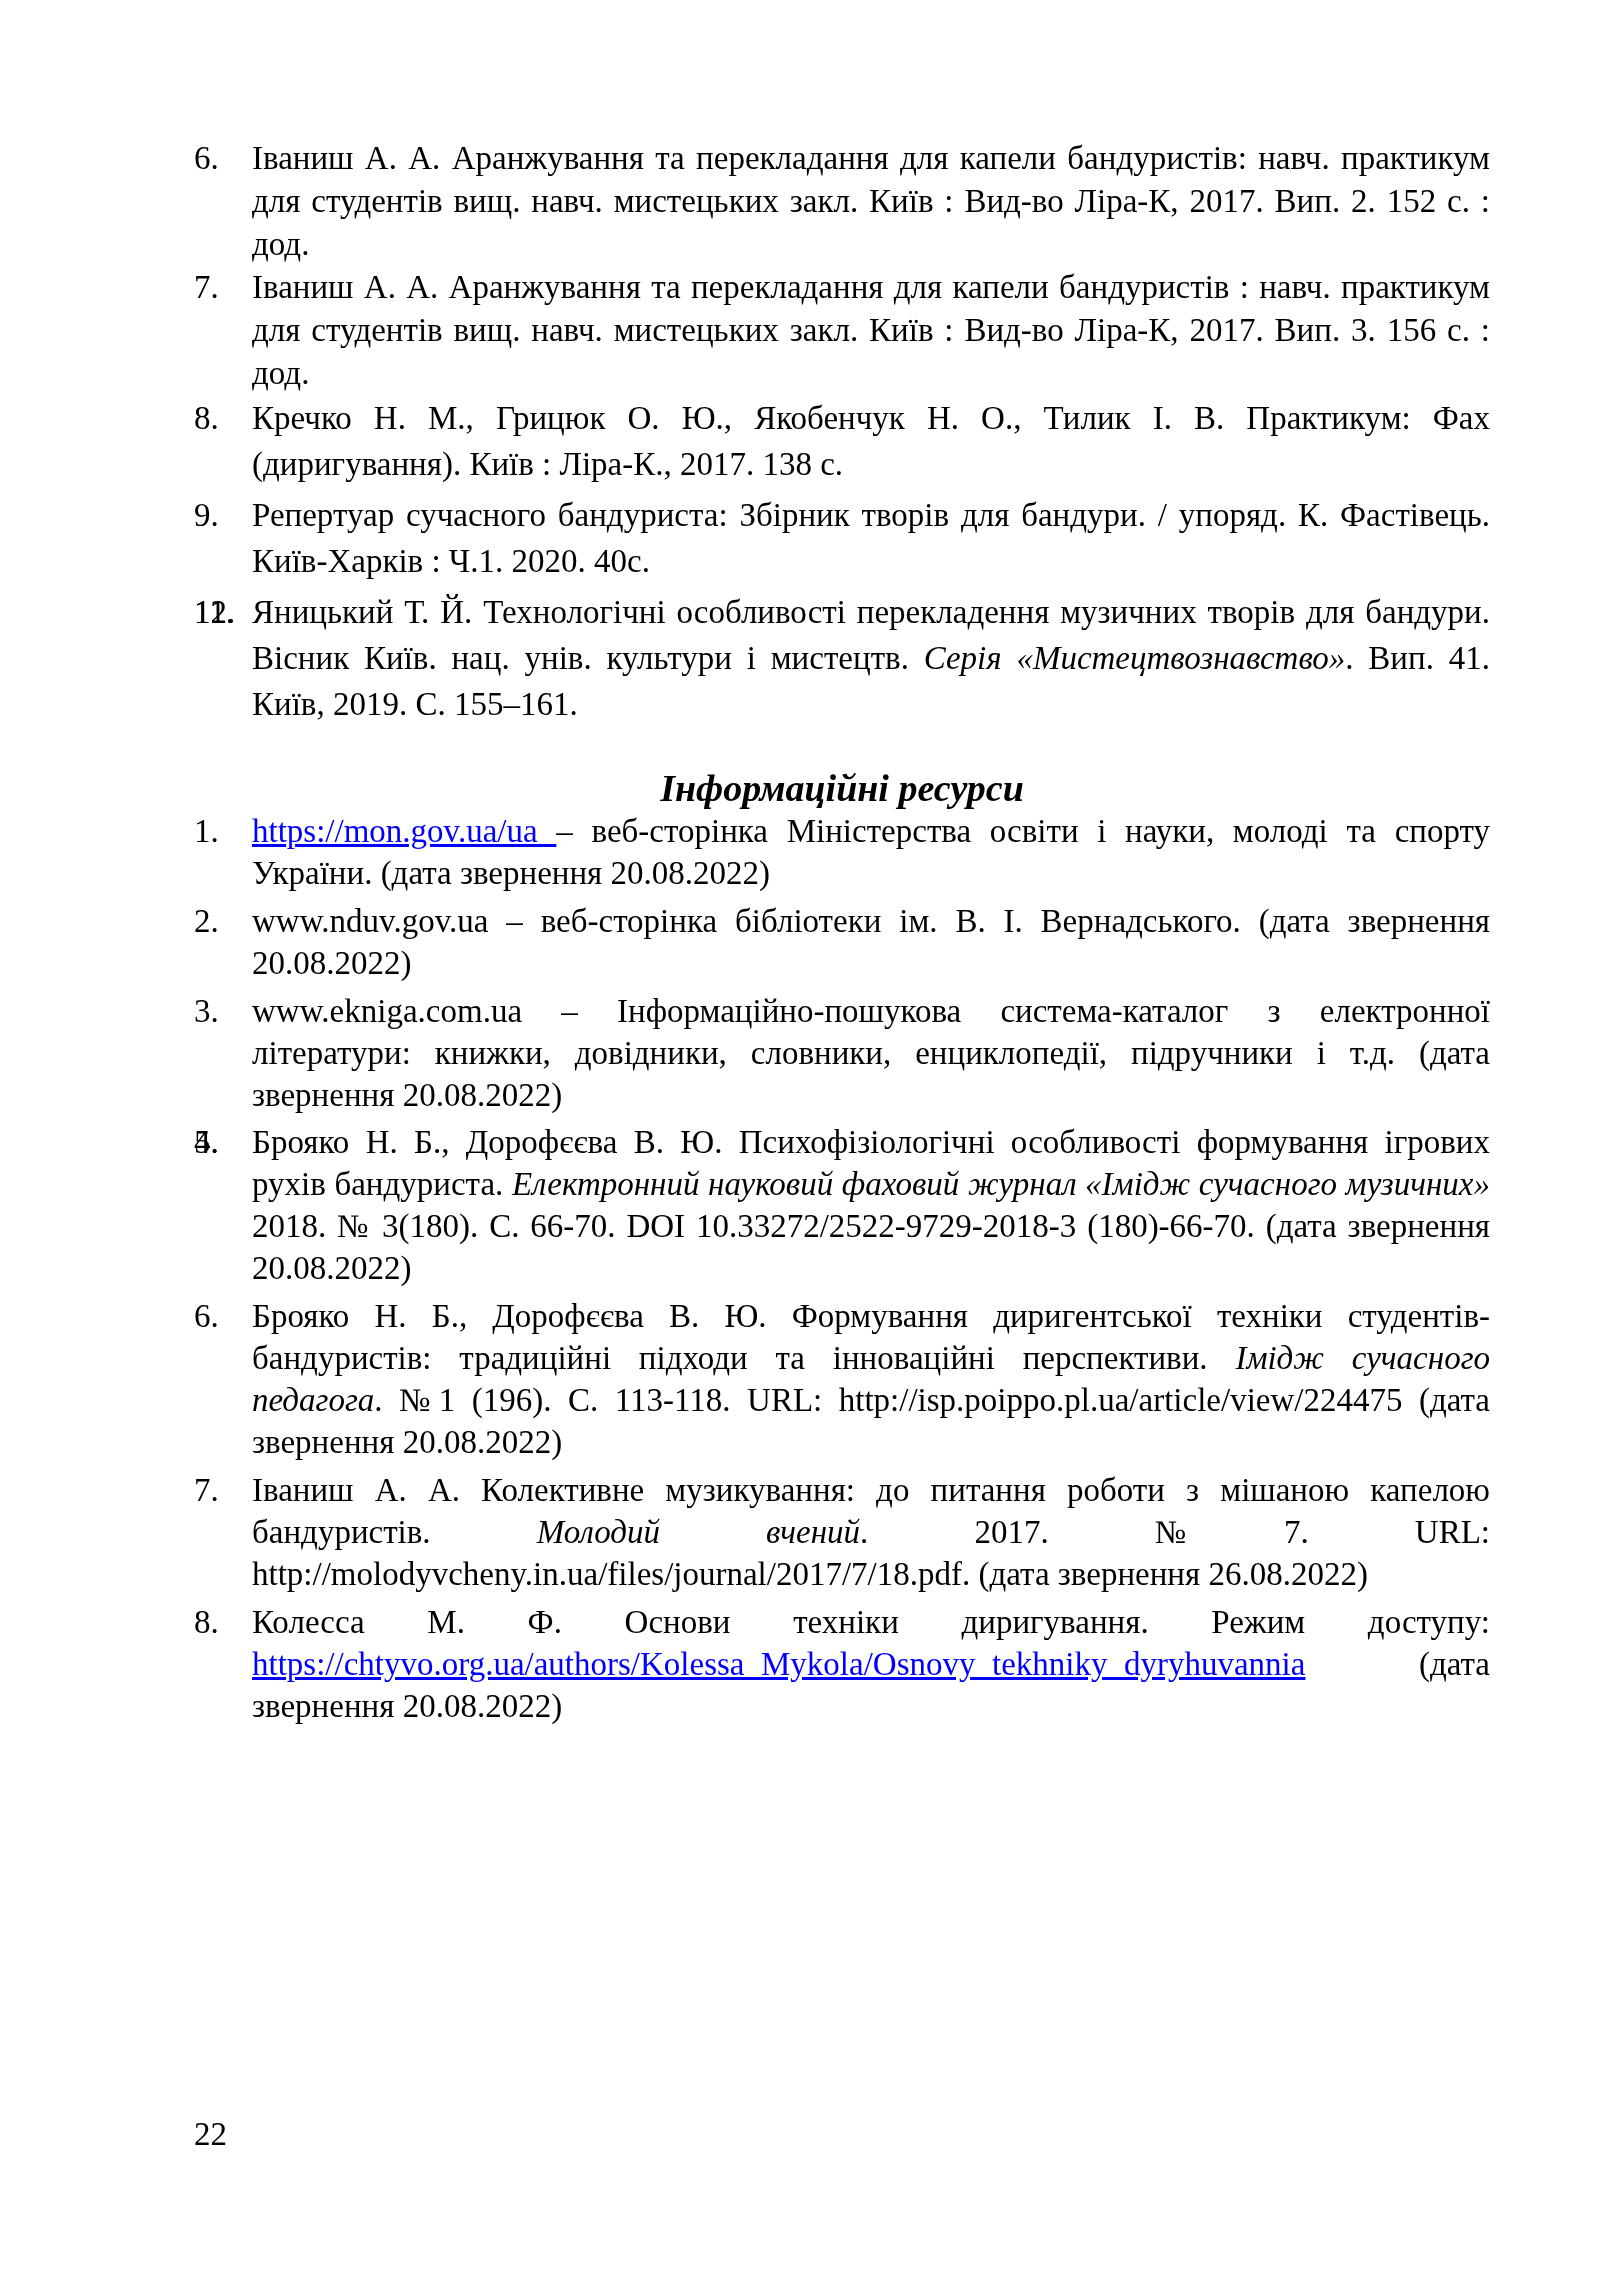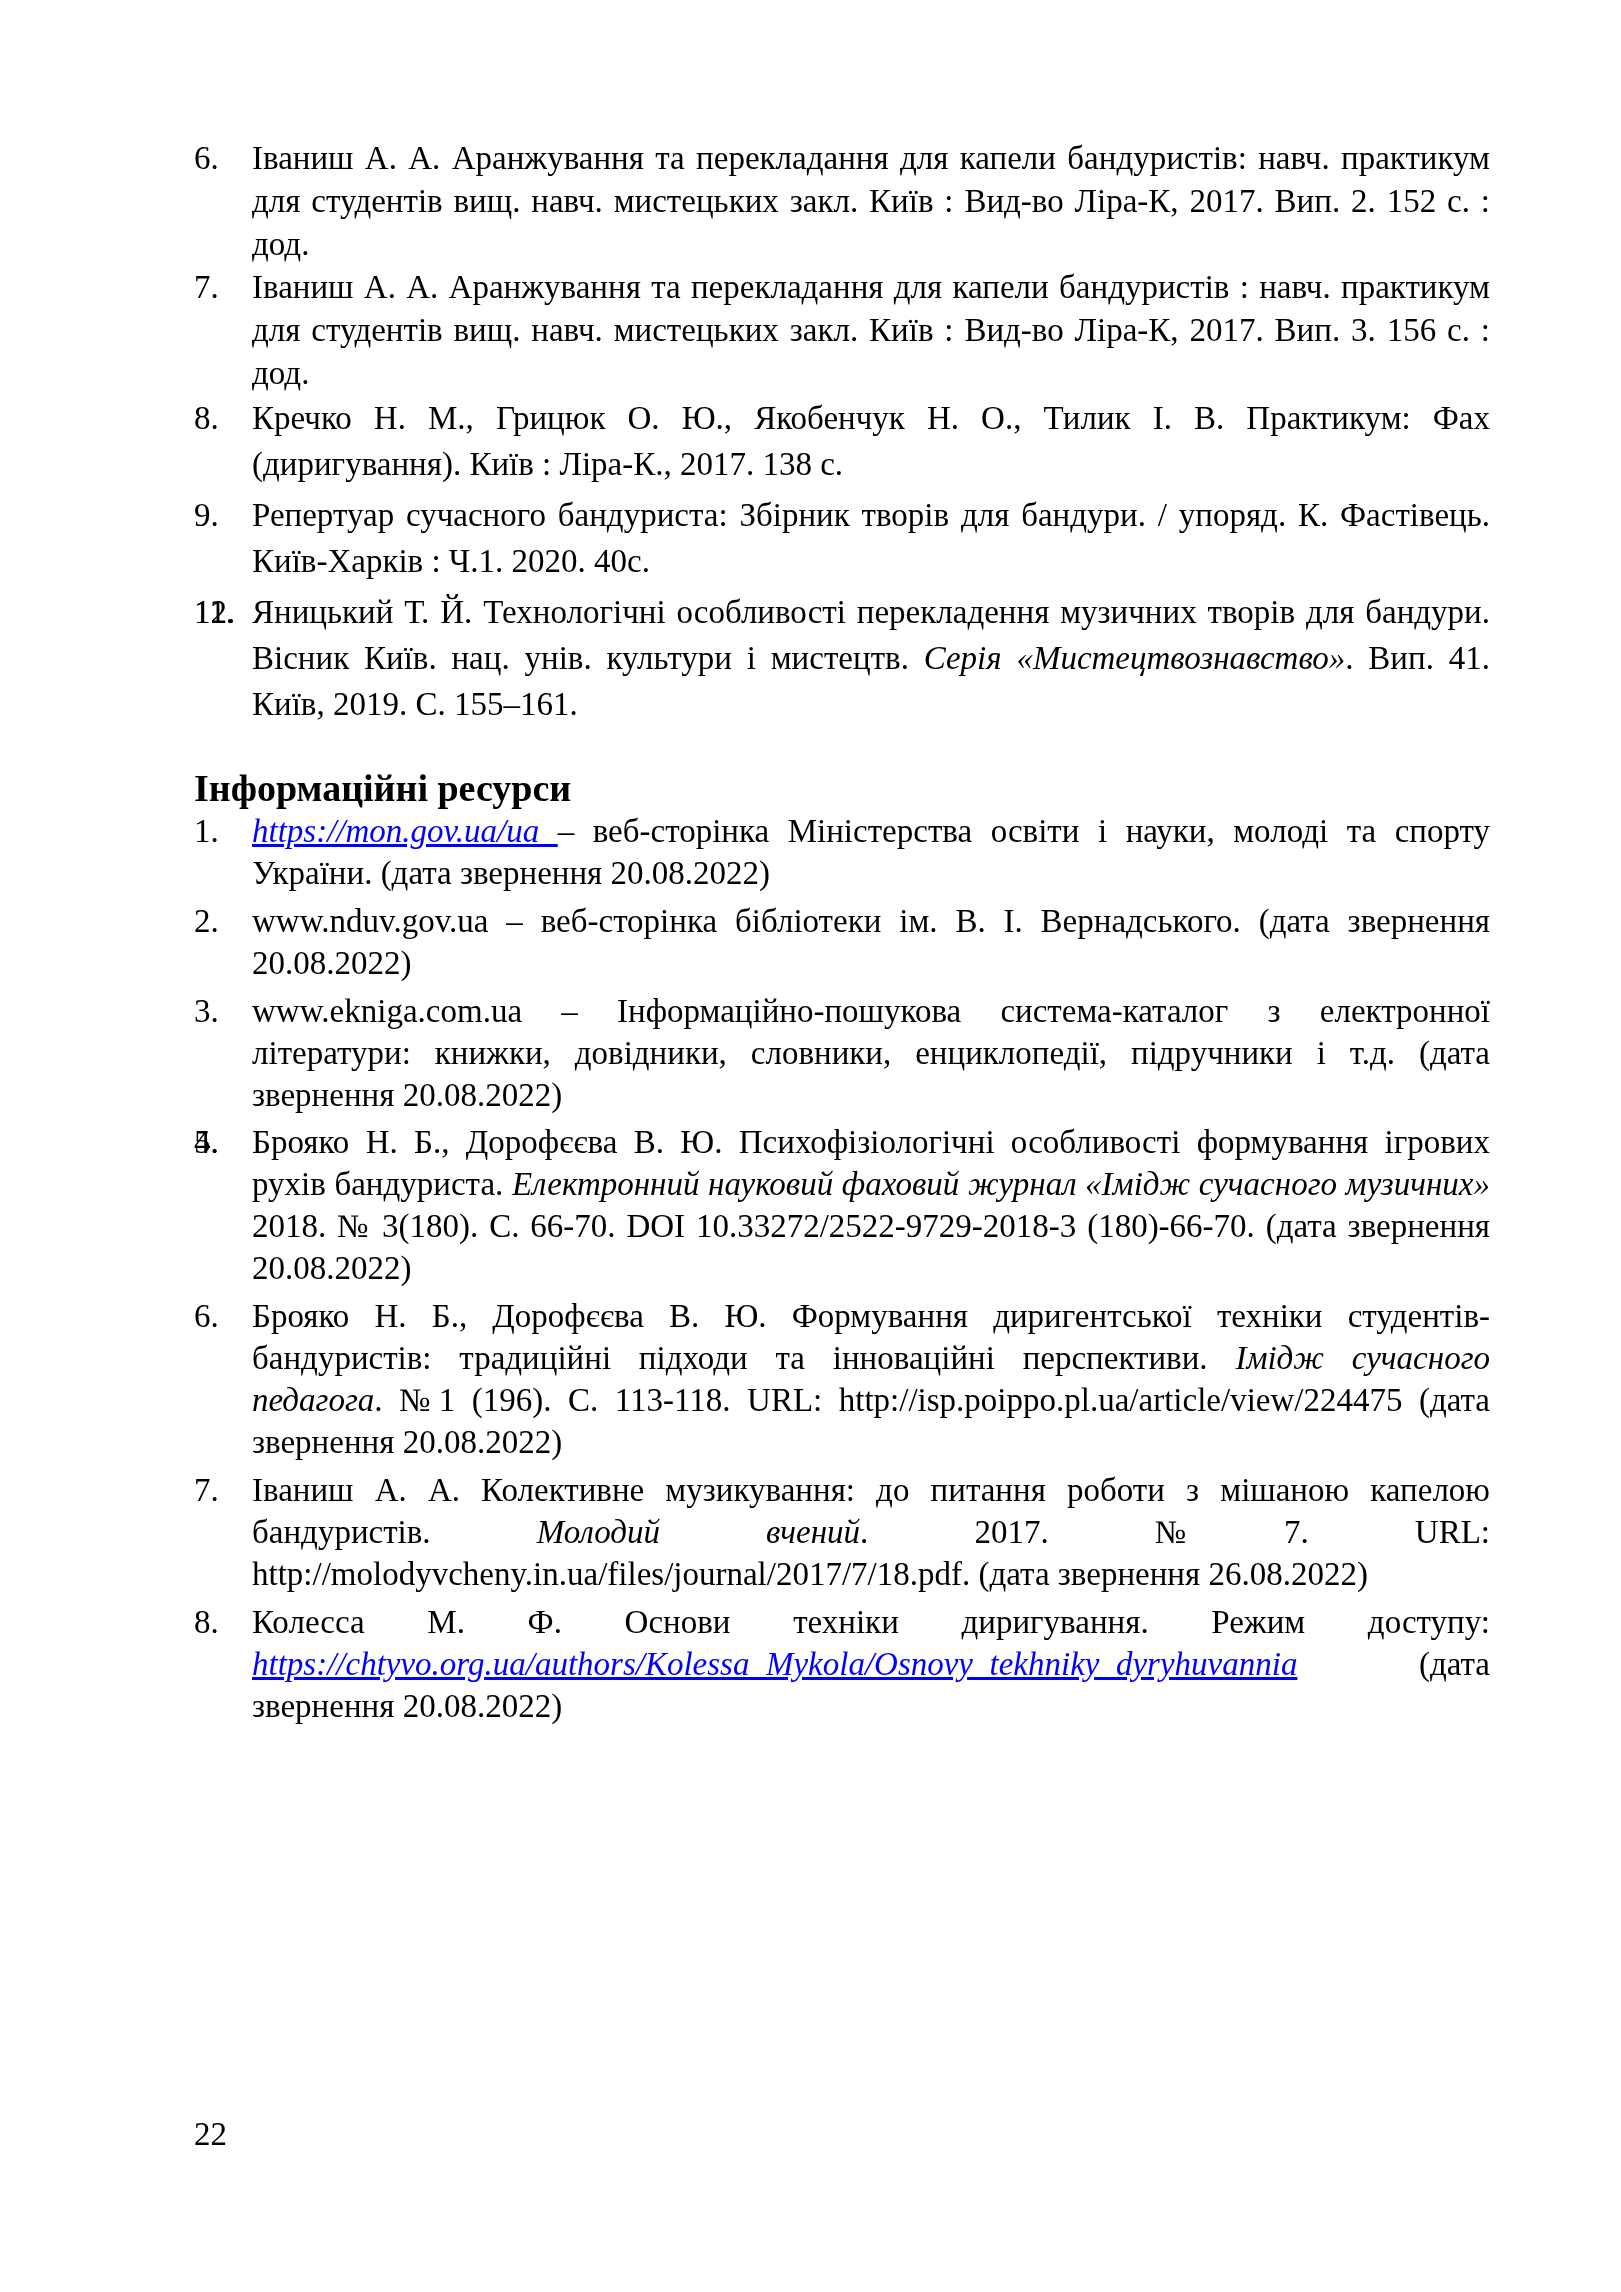--- a/index.html
+++ b/index.html
@@ -20,22 +20,24 @@
   .num { position:absolute; left:0; top:0; }
   #bib-list .item { line-height:46px; margin-bottom:4.9px; }
   #bib-list .item:nth-child(-n+2) { line-height:43px; margin-bottom:0; }
   #res-list .item { line-height:42px; margin-bottom:5.9px; }
   .res-heading {
     font-size:38px;
     font-weight:bold;
     line-height:43px;
     margin-top:40px;
     margin-bottom:0;
+    text-align:center;
+    font-style:italic;
   }
-  .link { color:#0000ff; text-decoration:underline; cursor:pointer;font-style:italic; }
+  .link { color:#0000ff; text-decoration:underline; cursor:pointer; }
   .txt i { font-style:italic; }
   .page-number-row {
     position:absolute;
     top:2113px;
     left:194px;
     width:1296px;
     text-align:left;
     line-height:43px;
   }
 </style>

